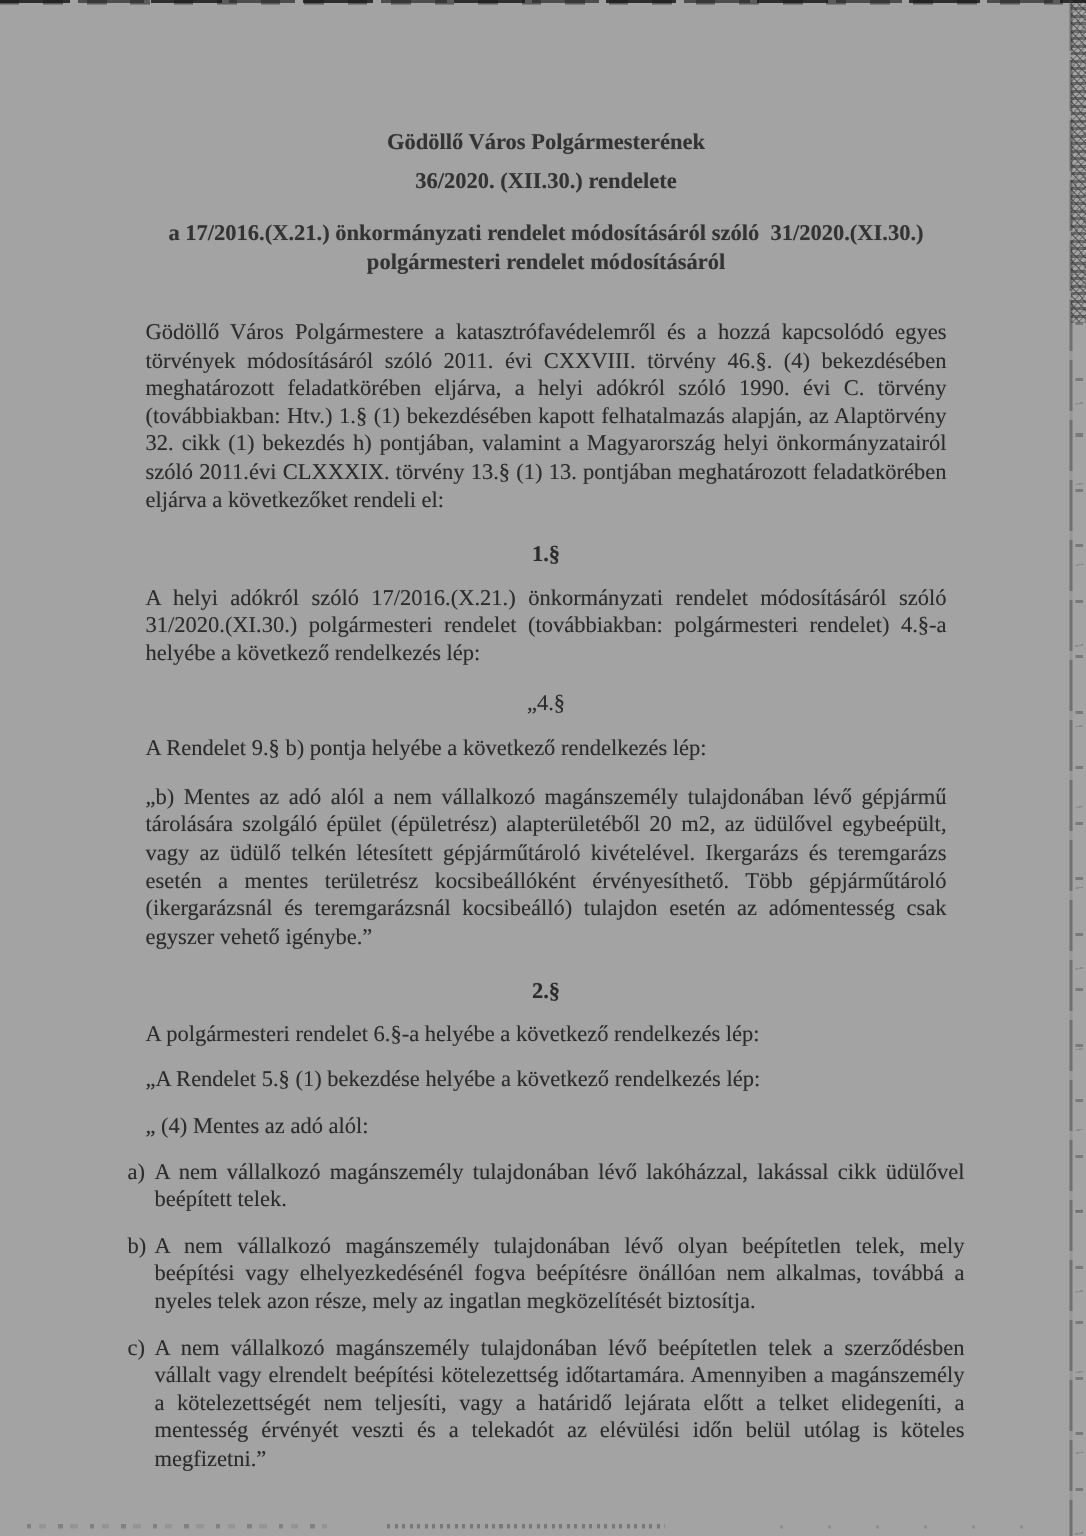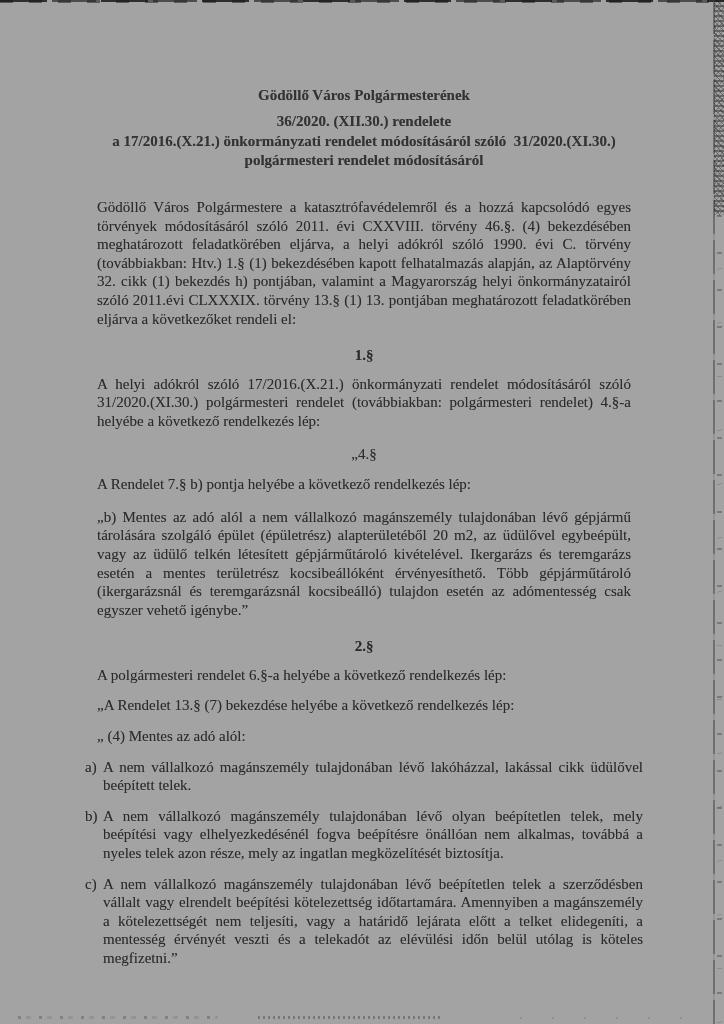--- a/index.html
+++ b/index.html
@@ -65,21 +65,21 @@
     text-shadow: 0 0 0.6px rgba(45,45,45,0.35);
   }
   .title-line {
     text-align: center;
     font-weight: bold;
     color: #333333;
     white-space: pre-wrap;
     line-height: 19px;
   }
   .t0 { margin-bottom: 7px; }
-  .t1 { margin-bottom: 1px; }
+  .t1 { margin-bottom: 16px; }
   .t2 { margin-bottom: 0; }
   .t3 { margin-bottom: 4px; }
   .para {
     text-align: justify;
     margin: 12px;
   }
   .intro { margin-top: 28px; }
   .sec-heading {
     text-align: center;
     font-weight: bold;
@@ -123,26 +123,26 @@
     <div class="title-line t0">Gödöllő Város Polgármesterének</div>
     <div class="title-line t1">36/2020. (XII.30.) rendelete</div>
     <div class="title-line t2">a 17/2016.(X.21.) önkormányzati rendelet módosításáról szóló  31/2020.(XI.30.)</div>
     <div class="title-line t3">polgármesteri rendelet módosításáról</div>
 
     <p class="para intro">Gödöllő Város Polgármestere a katasztrófavédelemről és a hozzá kapcsolódó egyes törvények módosításáról szóló 2011. évi CXXVIII. törvény 46.§. (4) bekezdésében meghatározott feladatkörében eljárva, a helyi adókról szóló 1990. évi C. törvény (továbbiakban: Htv.) 1.§ (1) bekezdésében kapott felhatalmazás alapján, az Alaptörvény 32. cikk (1) bekezdés h) pontjában, valamint a Magyarország helyi önkormányzatairól szóló 2011.évi CLXXXIX. törvény 13.§ (1) 13. pontjában meghatározott feladatkörében eljárva a következőket rendeli el:</p>
 
     <div class="sec-heading">1.§</div>
     <p class="para mt10">A helyi adókról szóló 17/2016.(X.21.) önkormányzati rendelet módosításáról szóló 31/2020.(XI.30.) polgármesteri rendelet (továbbiakban: polgármesteri rendelet) 4.§-a helyébe a következő rendelkezés lép:</p>
     <div class="sec-subheading">„4.§</div>
-    <p class="para mt12">A Rendelet 7.§ b) pontja helyébe a következő rendelkezés lép:</p>
+    <p class="para mt12">A Rendelet 9.§ b) pontja helyébe a következő rendelkezés lép:</p>
     <p class="para mt14">„b) Mentes az adó alól a nem vállalkozó magánszemély tulajdonában lévő gépjármű tárolására szolgáló épület (épületrész) alapterületéből 20 m2, az üdülővel egybeépült, vagy az üdülő telkén létesített gépjárműtároló kivételével. Ikergarázs és teremgarázs esetén a mentes területrész kocsibeállóként érvényesíthető. Több gépjárműtároló (ikergarázsnál és teremgarázsnál kocsibeálló) tulajdon esetén az adómentesség csak egyszer vehető igénybe.”</p>
 
     <div class="sec-heading">2.§</div>
     <p class="para mt10">A polgármesteri rendelet 6.§-a helyébe a következő rendelkezés lép:</p>
-    <p class="para mt12">„A Rendelet 13.§ (7) bekezdése helyébe a következő rendelkezés lép:</p>
+    <p class="para mt12">„A Rendelet 5.§ (1) bekezdése helyébe a következő rendelkezés lép:</p>
     <p class="para mt12">„ (4) Mentes az adó alól:</p>
 
     <div class="list-item">
       <span class="list-marker">a)</span>
       <span class="list-text">A nem vállalkozó magánszemély tulajdonában lévő lakóházzal, lakással cikk üdülővel beépített telek.</span>
     </div>
     <div class="list-item">
       <span class="list-marker">b)</span>
       <span class="list-text">A nem vállalkozó magánszemély tulajdonában lévő olyan beépítetlen telek, mely beépítési vagy elhelyezkedésénél fogva beépítésre önállóan nem alkalmas, továbbá a nyeles telek azon része, mely az ingatlan megközelítését biztosítja.</span>
     </div>

